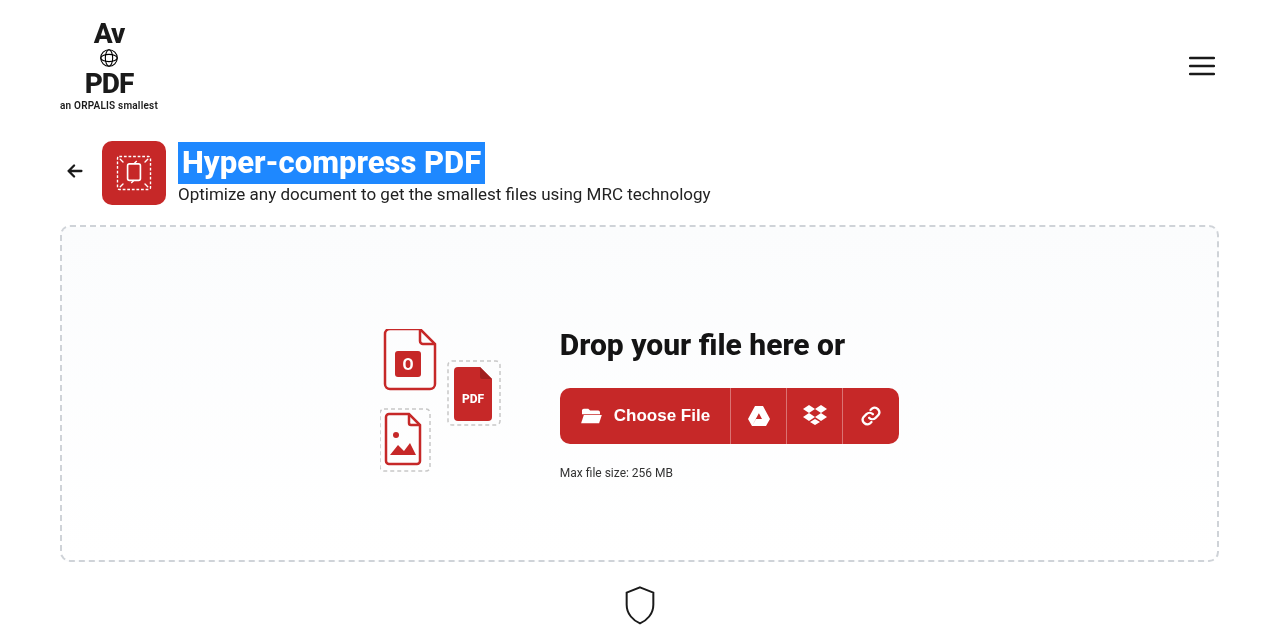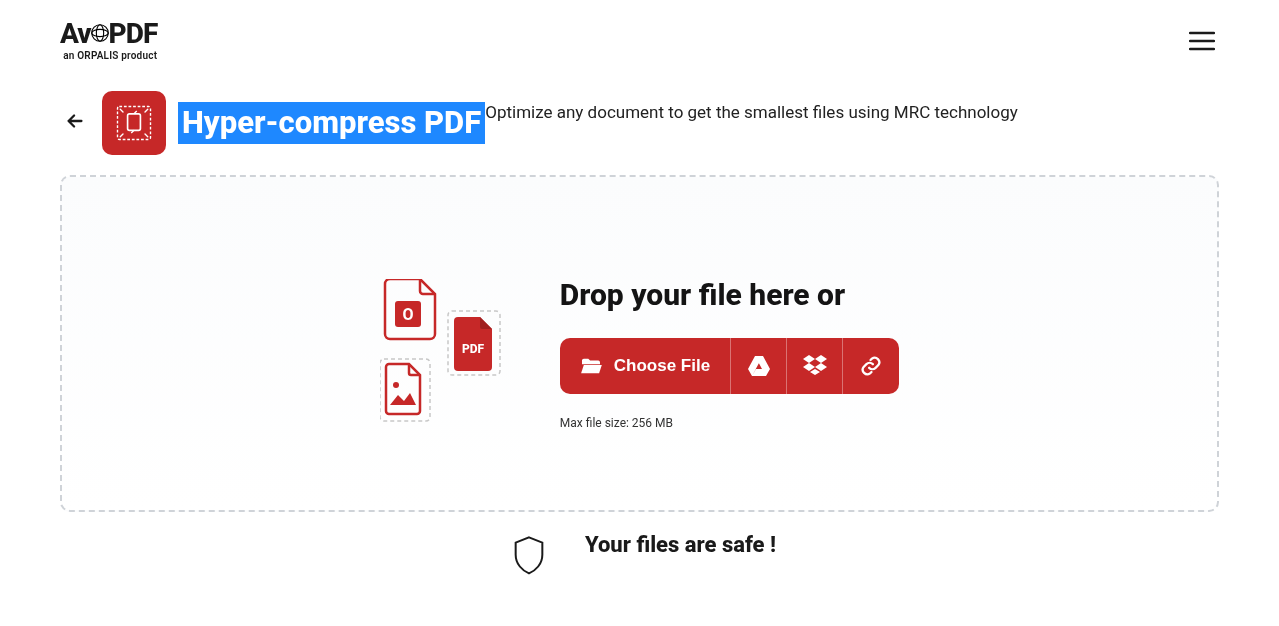--- a/index.html
+++ b/index.html
@@ -29,20 +29,21 @@
       display: flex;
       flex-direction: column;
     }
     .logo-main {
       font-size: 28px;
       font-weight: 800;
       letter-spacing: -1px;
       line-height: 1;
       display: flex;
       align-items: center;
+      flex-direction: column;
     }
     .logo-main .swirl {
       display: inline-block;
       width: 22px;
       height: 22px;
       margin-left: -2px;
       margin-right: -2px;
       position: relative;
       top: -2px;
     }
@@ -76,20 +77,21 @@
       width: 64px;
       height: 64px;
       background: #c62828;
       border-radius: 10px;
       display: flex;
       align-items: center;
       justify-content: center;
     }
     .tool-title-wrap {
       display: flex;
+      flex-direction: column;
     }
     .tool-title {
       font-size: 31px;
       font-weight: 800;
       background: #1e88ff;
       color: #fff;
       display: inline-block;
       padding: 0 4px;
       line-height: 1.35;
       width: fit-content;
@@ -204,21 +206,21 @@
           <svg viewBox="0 0 24 24" width="22" height="22">
             <g fill="none" stroke="#000" stroke-width="1.2">
               <circle cx="12" cy="12" r="9"></circle>
               <ellipse cx="12" cy="12" rx="9" ry="4"></ellipse>
               <ellipse cx="12" cy="12" rx="4" ry="9"></ellipse>
             </g>
           </svg>
         </span>
         <span>PDF</span>
       </div>
-      <div class="logo-sub">an ORPALIS product</div>
+      <div class="logo-sub">an ORPALIS smallest</div>
     </div>
     <div class="menu-btn">
       <svg width="26" height="20" viewBox="0 0 26 20">
         <line x1="1" y1="2" x2="25" y2="2" stroke="#1a1a1a" stroke-width="2.5" stroke-linecap="round"></line>
         <line x1="1" y1="10" x2="25" y2="10" stroke="#1a1a1a" stroke-width="2.5" stroke-linecap="round"></line>
         <line x1="1" y1="18" x2="25" y2="18" stroke="#1a1a1a" stroke-width="2.5" stroke-linecap="round"></line>
       </svg>
     </div>
   </div>
 
@@ -300,17 +302,14 @@
       </div>
     </div>
   </div>
 
   <div class="safe-section">
     <div class="safe-icon">
       <svg width="52" height="40" viewBox="0 0 52 60">
         <path d="M26 2 L46 10 V28 C46 42 36 52 26 56 C16 52 6 42 6 28 V10 Z" fill="none" stroke="#1a1a1a" stroke-width="3"></path>
       </svg>
     </div>
-    <div>
-      <div class="safe-title">Your files are safe !</div>
-    </div>
   </div>
 </div>
 
 </body></html>

